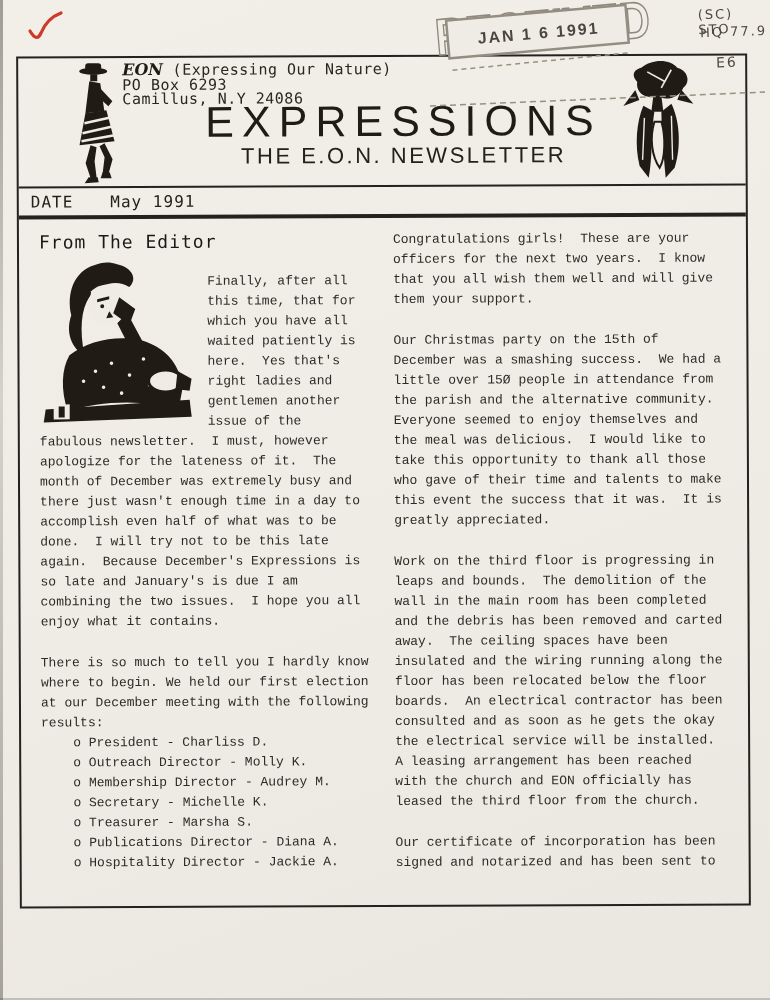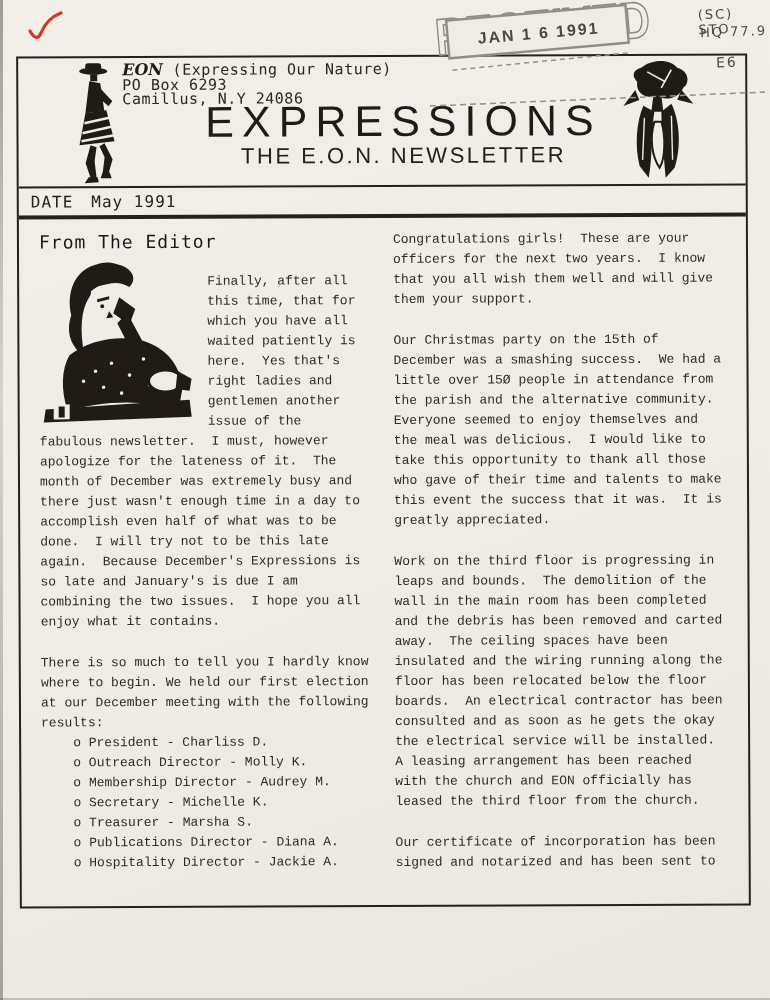--- a/index.html
+++ b/index.html
@@ -47,21 +47,21 @@
   .nl-subtitle{font-family:"Liberation Sans",sans-serif;font-size:22px;line-height:26px;
     letter-spacing:2.5px;color:#24211b;white-space:nowrap;}
   .lady-svg{position:absolute;left:48px;top:3px;}
   .rose-svg{position:absolute;right:42px;top:4px;}
 
   .issue-bar{
     flex:none;height:27px;border-top:2px solid #24221c;border-bottom:4px solid #24221c;
     display:flex;justify-content:space-between;align-items:center;padding:0 12px;
     font-family:"DejaVu Sans Mono",monospace;font-size:16px;letter-spacing:1px;color:#24211b;
   }
-  .issue-date{display:flex;gap:18px;}
+  .issue-date{display:flex;gap:37px;}
 
   
   .content{flex:1;display:flex;gap:18px;padding:12px 16px 0 20px;}
   .col-left{width:336px;flex:none;}
   .col-right{width:332px;flex:none;}
   .section-heading{font-family:"DejaVu Sans Mono",monospace;font-size:18px;
     font-weight:normal;letter-spacing:1px;color:#1b1913;margin:0 0 7px 0;}
   .body-text{font-size:13px;line-height:20px;white-space:pre-wrap;color:#2e2b26;}
   .para{margin:0 0 21px 0;}
   .para:last-child{margin-bottom:0;}

